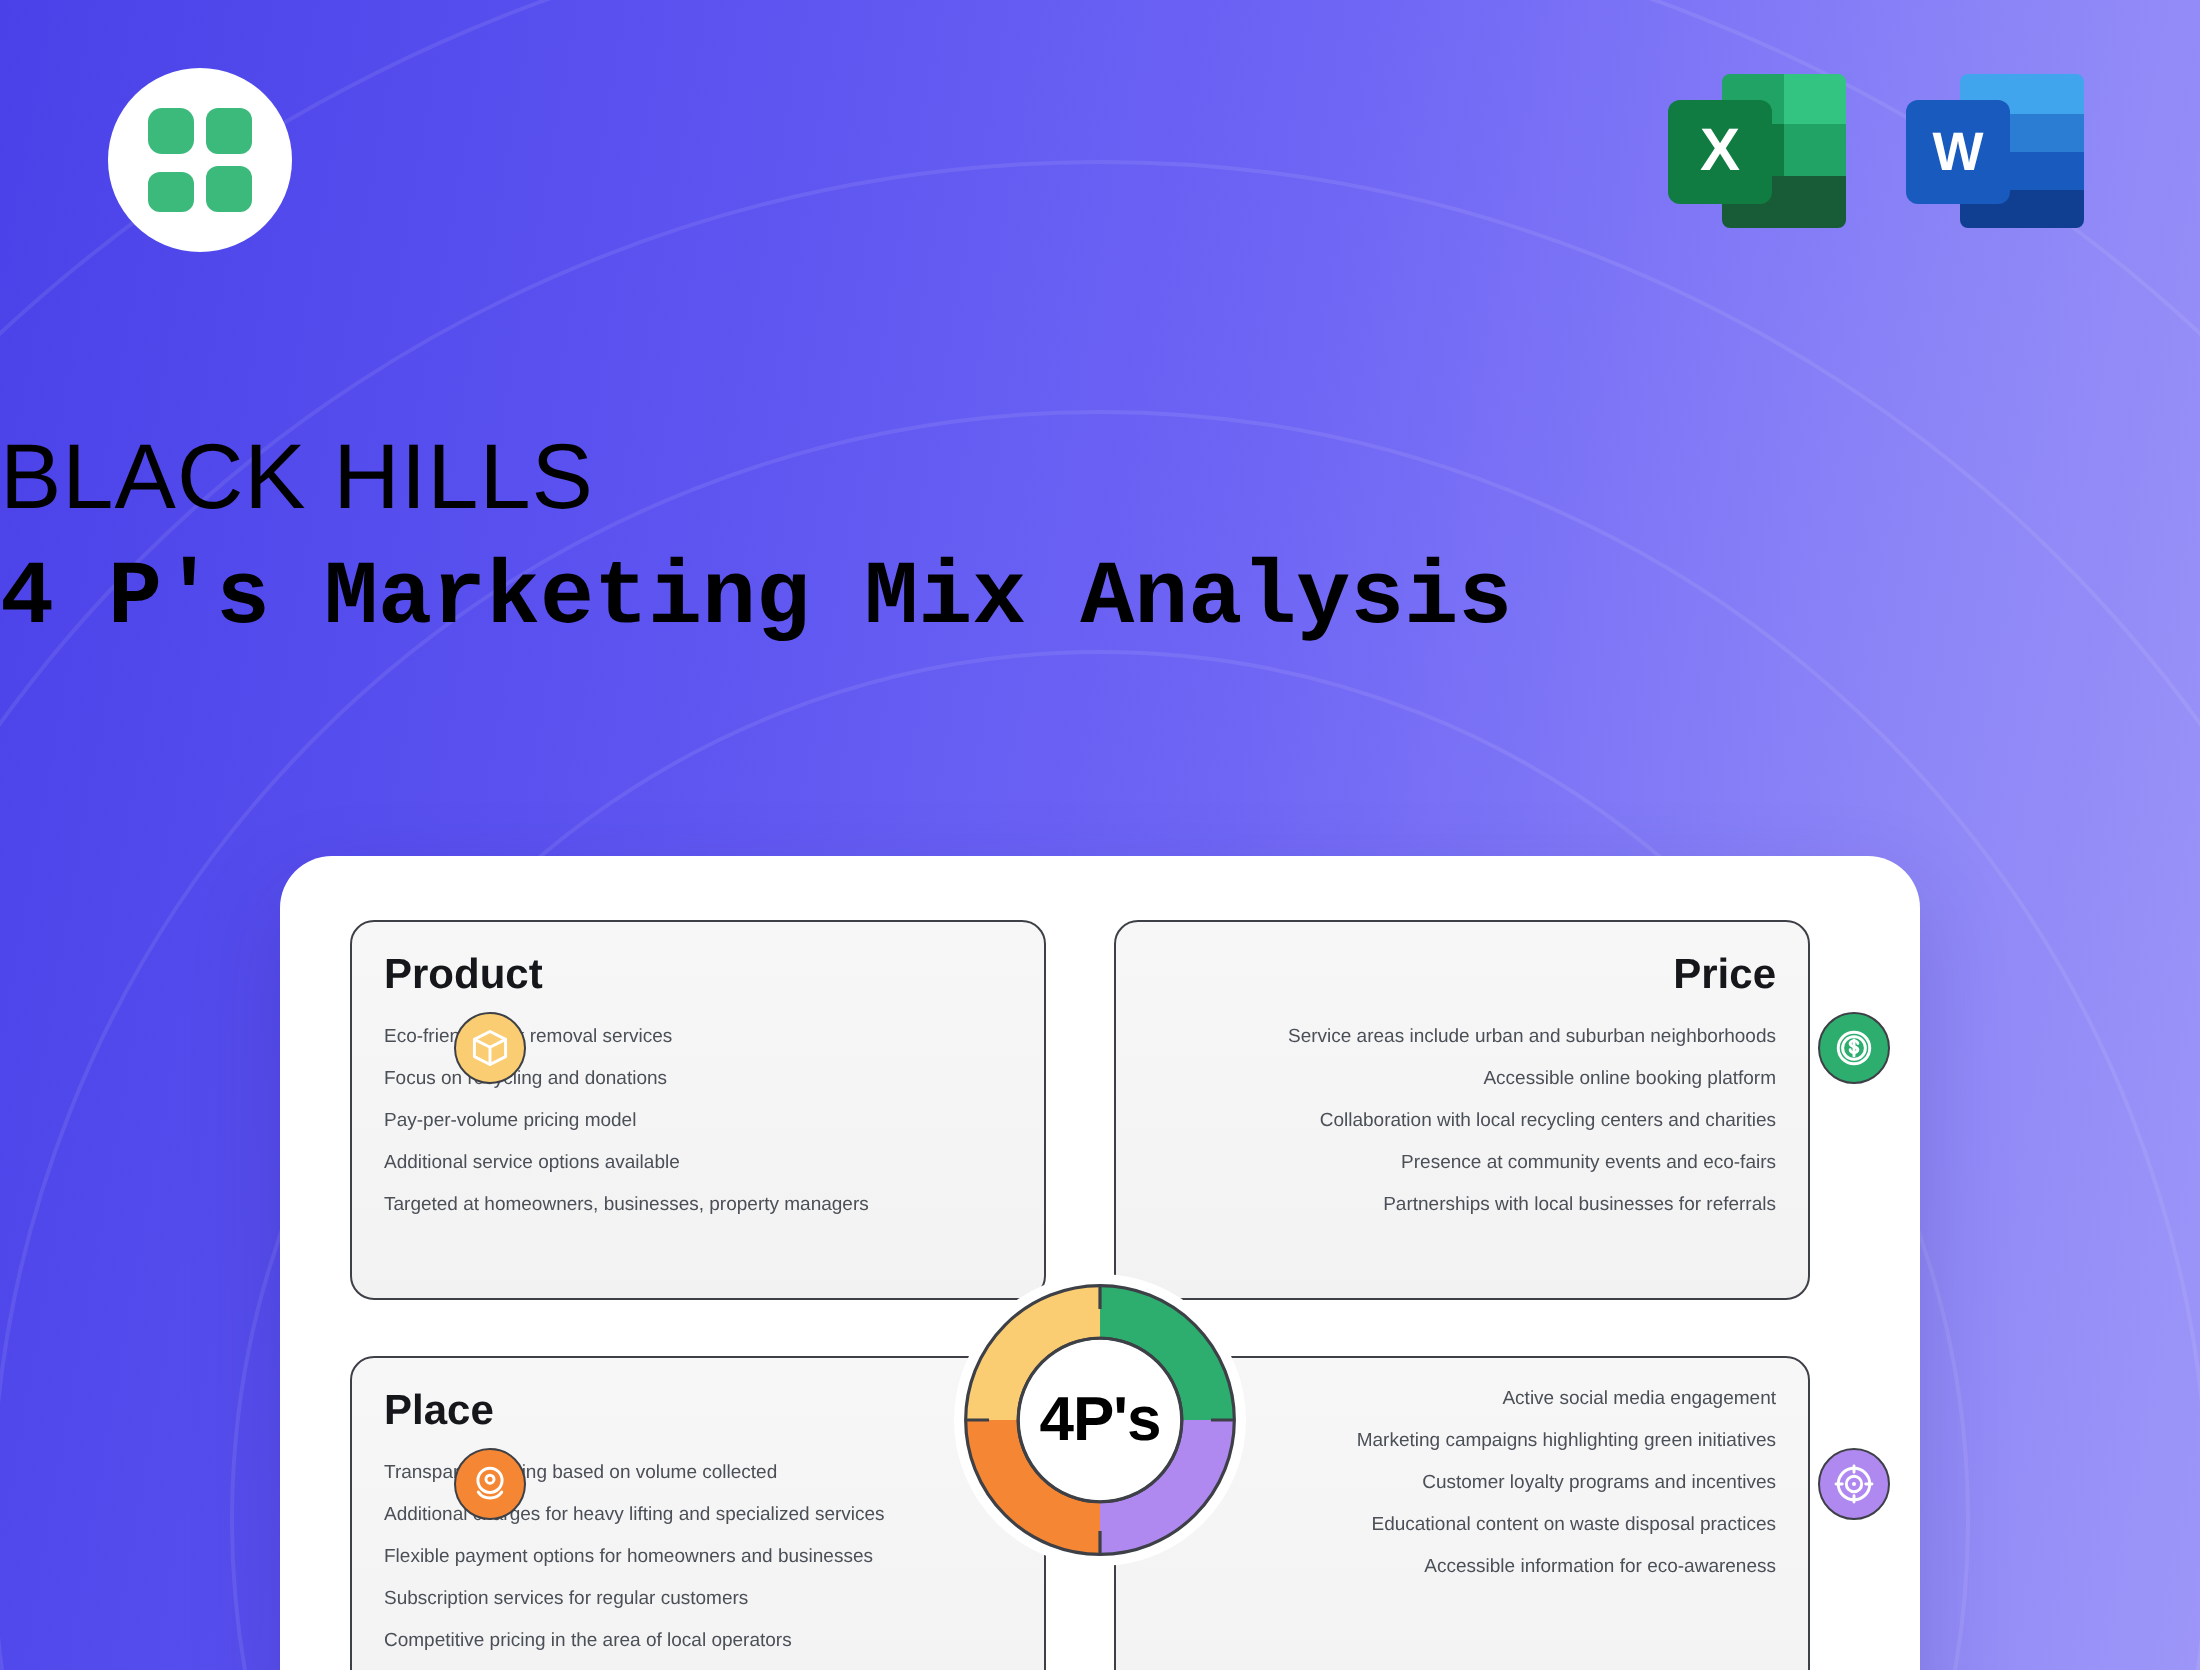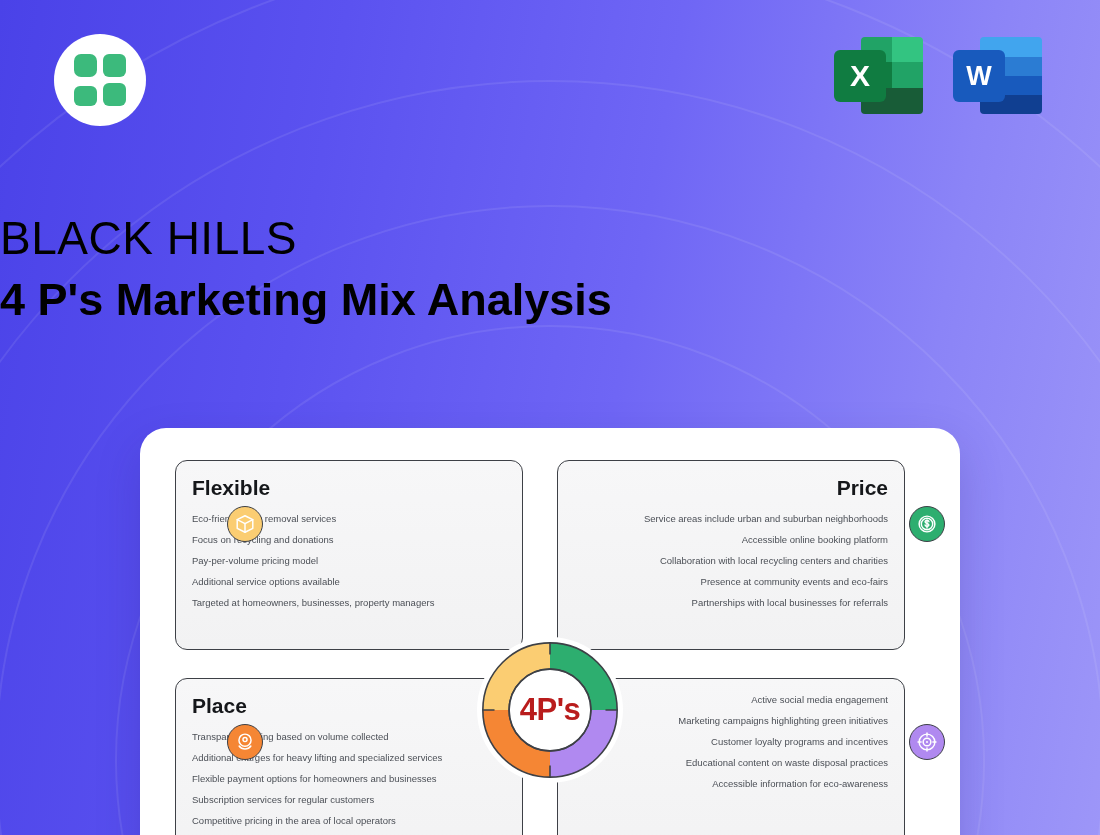--- a/index.html
+++ b/index.html
@@ -80,21 +80,21 @@
   }
 
   .titles {
     position:absolute; left:0; right:0; top:214px;
     text-align:left; color:#000000; z-index:5;
   }
   .title-main {
     font-size:46px; font-weight:normal; letter-spacing:0.5px; line-height:1.08;
   }
   .title-sub {
-    font-size:45px; font-weight:bold; line-height:1.35; margin-top:6px;
+    font-size:45px; font-weight:bold; line-height:1.35; margin-top:6px;font-family:Liberation Mono, monospace;
   }
 
   
   .canvas {
     position:absolute; left:140px; top:428px;
     width:820px; height:480px;
     background:#ffffff;
     border-radius:26px;
     box-shadow:0 18px 46px rgba(40,30,120,0.20);
     z-index:5;
@@ -142,21 +142,21 @@
   .donut-wrap {
     position:absolute; left:50%; top:250px;
     transform:translate(-50%,-50%);
     width:146px; height:146px; z-index:9;
   }
   .donut-wrap svg { width:146px; height:146px; display:block; }
   .donut-label {
     position:absolute; left:0; right:0; top:50%;
     transform:translateY(-50%);
     text-align:center;
-    font-size:31px; font-weight:bold; color:#b91c1c;
+    font-size:31px; font-weight:bold; color:#000000;
     letter-spacing:-0.5px;
   }
 </style>
 </head>
 <body>
 
 <div class="bg">
   <div class="rings">
     <div class="ring" style="width:420px;height:420px;"></div>
     <div class="ring" style="width:640px;height:640px;"></div>
@@ -204,21 +204,21 @@
 <div class="titles">
   <div class="title-main">BLACK HILLS</div>
   <div class="title-sub">4 P's Marketing Mix Analysis</div>
 </div>
 
 <div class="canvas">
   <div class="grid">
 
     <div class="quad tl">
       <div class="quad-inner">
-        <h3>Flexible</h3>
+        <h3>Product</h3>
         <ul>
           <li>Eco-friendly junk removal services</li>
           <li>Focus on recycling and donations</li>
           <li>Pay-per-volume pricing model</li>
           <li>Additional service options available</li>
           <li>Targeted at homeowners, businesses, property managers</li>
         </ul>
       </div>
     </div>
 

